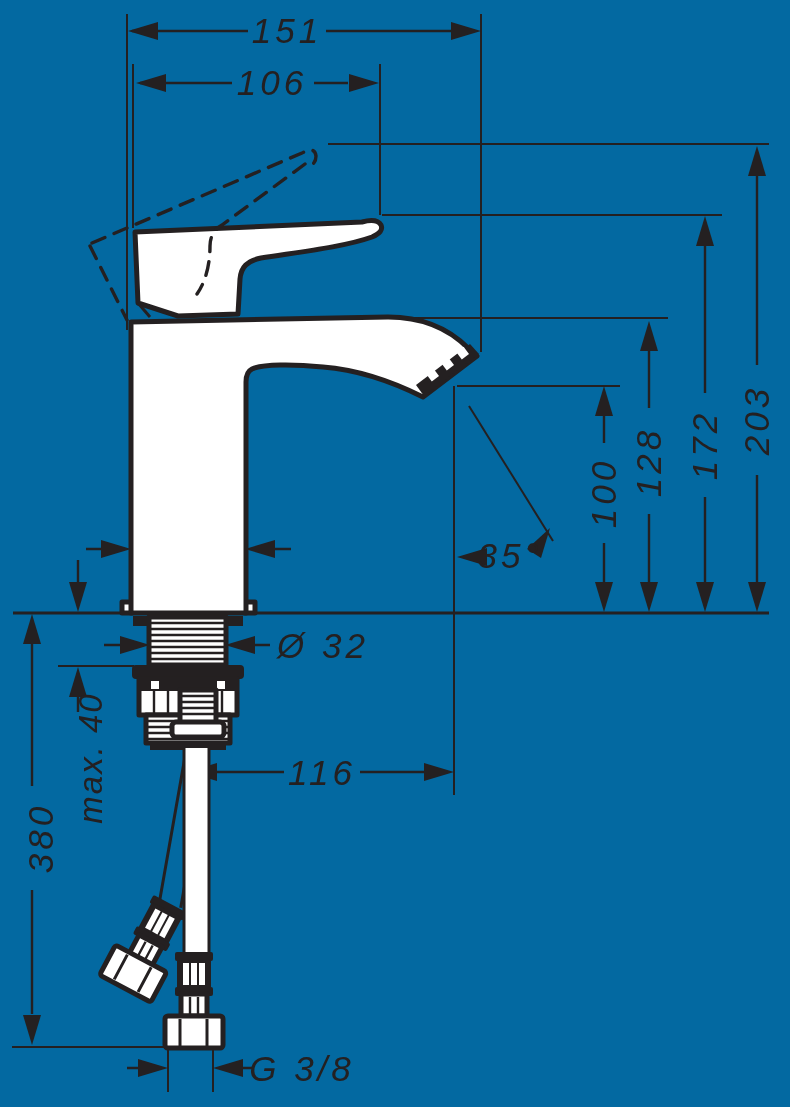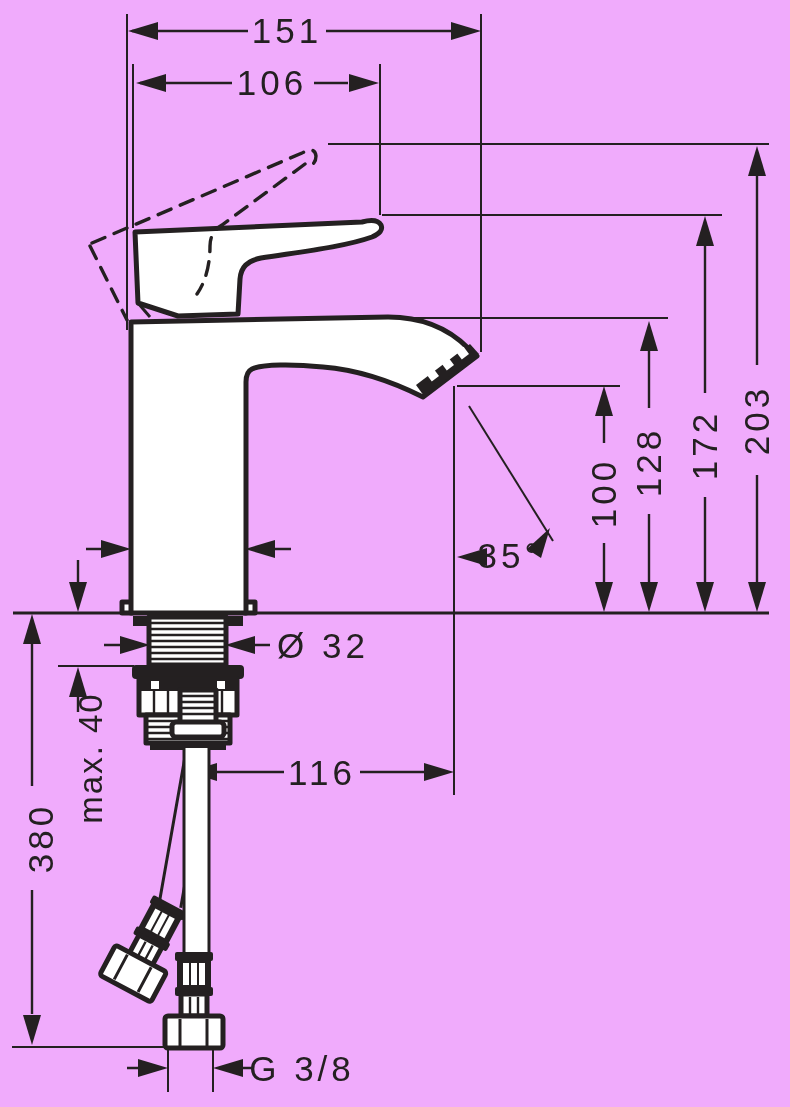--- a/index.html
+++ b/index.html
@@ -1,17 +1,17 @@
 <!DOCTYPE html>
 <html><head>
 <meta charset="utf-8">
 <style>
   html,body{margin:0;padding:0;background:#ffffff;}
-  .stage{position:relative;width:790px;height:1107px;background:#f0abfc;overflow:hidden;
-         font-family:"Liberation Sans","DejaVu Sans",sans-serif;}
+  .stage{position:relative;width:790px;height:1107px;background:#0369a1;overflow:hidden;
+         font-family:"Liberation Sans","DejaVu Sans",sans-serif;font-style:italic;}
   svg{position:absolute;left:0;top:0;}
   .thin   {stroke:#242021;stroke-width:2;fill:none;}
   .dimline{stroke:#242021;stroke-width:2.4;fill:none;}
   .deck   {stroke:#242021;stroke-width:3;fill:none;}
   .part   {stroke:#242021;stroke-width:5;fill:#ffffff;stroke-linejoin:round;}
   .partln {stroke:#242021;stroke-width:3;fill:none;}
   .thread {stroke:#242021;stroke-width:2.4;fill:none;}
   .blk    {fill:#242021;stroke:none;}
   .wht    {fill:#ffffff;stroke:none;}
   .dash   {stroke:#242021;stroke-width:3.4;fill:none;stroke-dasharray:14 10;stroke-linecap:round;}

